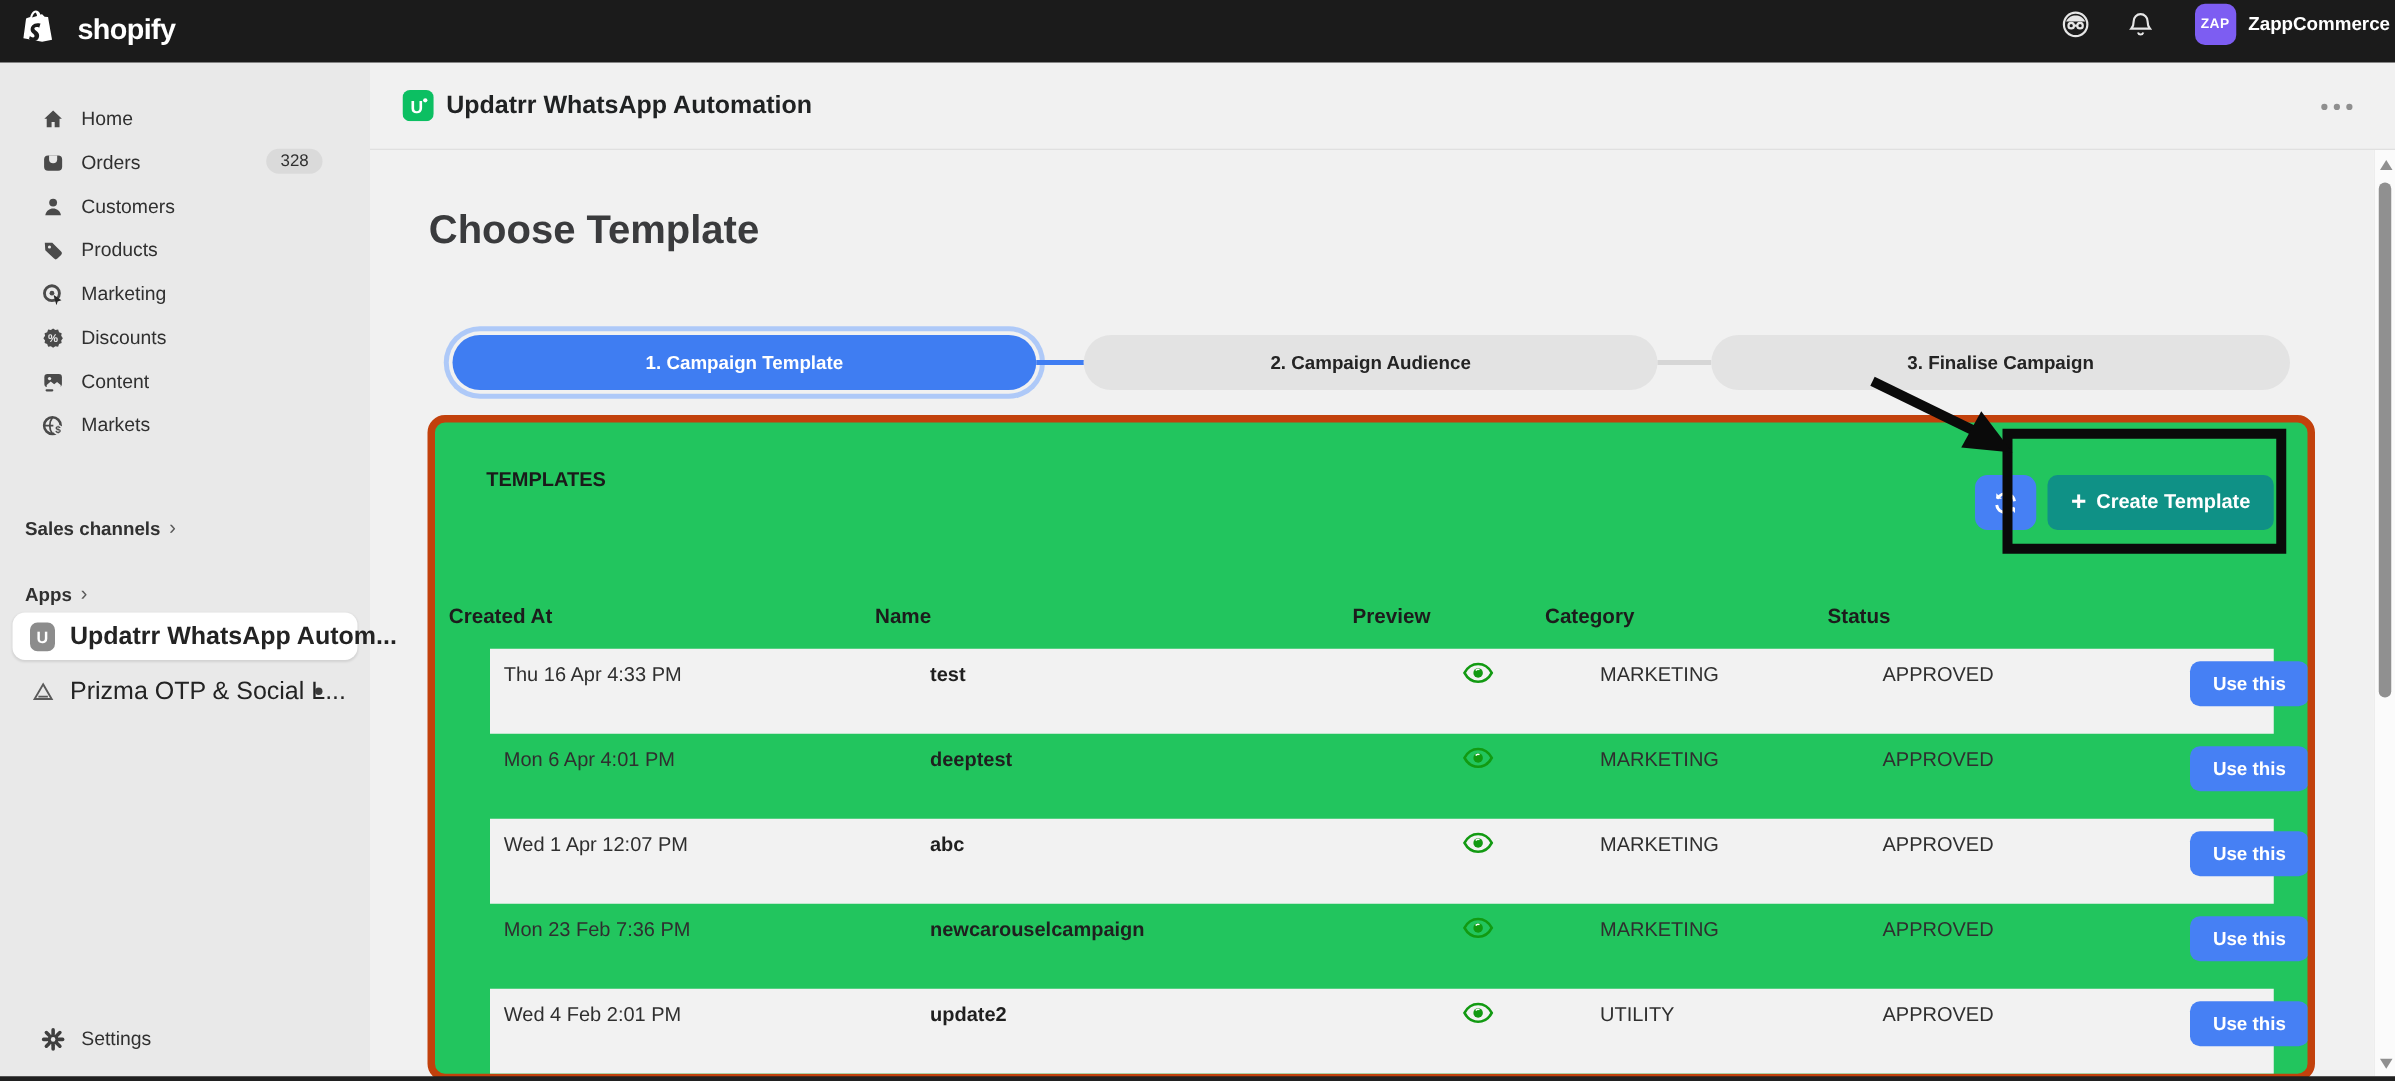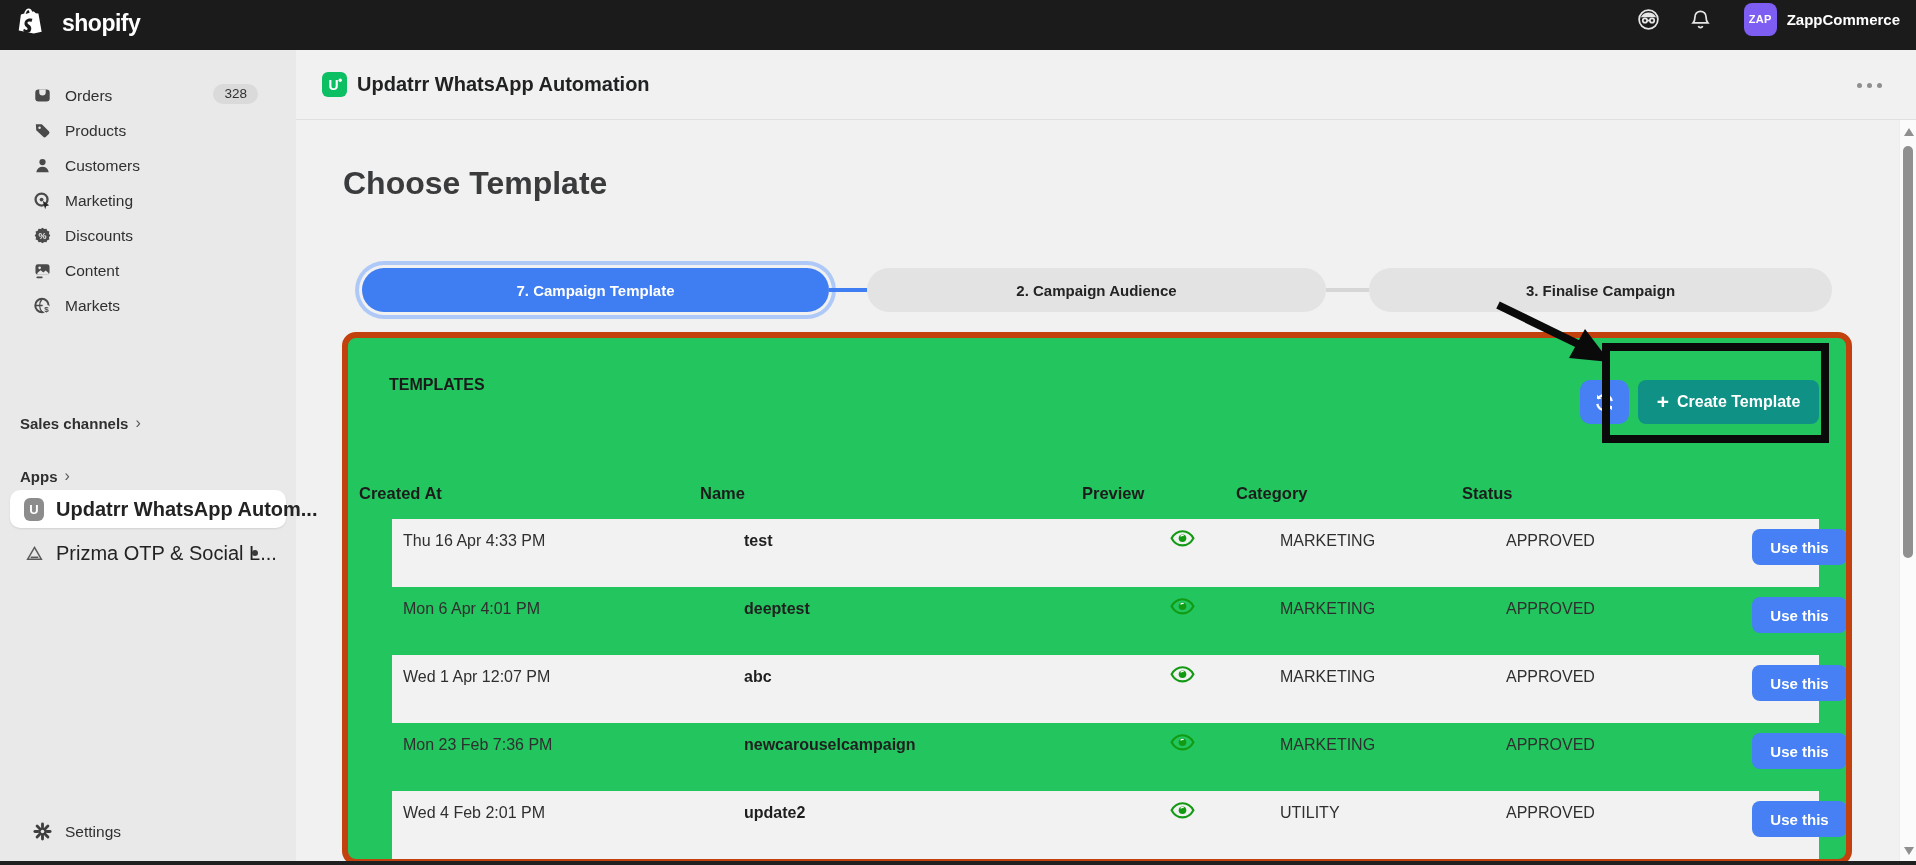--- a/index.html
+++ b/index.html
@@ -18,21 +18,21 @@
     background:#2e2e30; border:1px solid #5f5f5f; border-radius:8px;
     display:flex; align-items:center; padding:0 10px 0 12px;
   }
   .searchbox input {
     flex:1; background:transparent; border:none; outline:none;
     color:#d9d9d9; font-size:15px; font-family:"Liberation Sans",sans-serif;
   }
   .searchbox input::placeholder { color:#a9a9a9; }
   .kbd { background:#48484a; color:#dcdcdc; font-size:12px; font-weight:bold;
     border-radius:6px; padding:4px 8px; margin-left:6px; line-height:1; }
-  .top-right { position:absolute; right:16px; top:0; height:38px; display:flex; align-items:center; }
+  .top-right { position:absolute; right:4px; top:0; height:38px; display:flex; align-items:center; }
   .tb-iconbtn { width:34px; height:34px; display:flex; align-items:center; justify-content:center; cursor:pointer; }
   .avatar { width:33px; height:33px; border-radius:8px; background:#7d5df2; color:#fff;
     font-size:11px; font-weight:bold; display:flex; align-items:center; justify-content:center;
     margin-left:26px; letter-spacing:.3px; }
   .store-name { color:#fff; font-size:15px; font-weight:bold; margin-left:10px; }
   
   .sidebar { position:absolute; left:0; top:50px; width:296px; bottom:0; background:#e9e9e9; z-index:30; }
   .nav { position:absolute; left:0; top:28px; right:0; }
   .side-item { height:35px; display:flex; align-items:center; padding-left:32px; position:relative; cursor:pointer; }
   .side-icon { width:20px; height:20px; margin-right:13px; display:flex; align-items:center; justify-content:center; }
@@ -138,44 +138,52 @@
     <span class="avatar">ZAP</span>
     <span class="store-name">ZappCommerce</span>
   </div>
 </div>
 
 <div class="sidebar">
   <div class="nav">
       <div class="side-item">
         <span class="side-icon">
           <svg viewBox="0 0 20 20" width="19" height="19">
+            <path d="M10 2.6 2.6 9.4h2v7.2h4.1v-4.4h2.6v4.4h4.1V9.4h2Z" fill="#4a4a4a"></path>
+          </svg>
+        </span>
+        <span class="side-label">Home</span>
+      </div>
+      <div class="side-item">
+        <span class="side-icon">
+          <svg viewBox="0 0 20 20" width="19" height="19">
             <rect x="2.4" y="3.6" width="15.2" height="12.8" rx="3.4" fill="#4a4a4a"></rect>
             <path d="M6.6 3.6v3.1a3.4 3.4 0 0 0 6.8 0V3.6Z" fill="#e9e9e9"></path>
           </svg>
         </span>
         <span class="side-label">Orders</span>
         <span class="side-badge">328</span>
       </div>
       <div class="side-item">
         <span class="side-icon">
           <svg viewBox="0 0 20 20" width="19" height="19">
+            <circle cx="10" cy="6.4" r="3.3" fill="#4a4a4a"></circle>
+            <path d="M3.4 17c.8-3.7 3.5-5.6 6.6-5.6s5.8 1.9 6.6 5.6Z" fill="#4a4a4a"></path>
+          </svg>
+        </span>
+        <span class="side-label">Customers</span>
+      </div>
+      <div class="side-item">
+        <span class="side-icon">
+          <svg viewBox="0 0 20 20" width="19" height="19">
             <path d="M3 3.4h6.3l7.4 7.4a2 2 0 0 1 0 2.8l-3.1 3.1a2 2 0 0 1-2.8 0L3.4 9.7Z" fill="#4a4a4a"></path>
             <circle cx="6.9" cy="7" r="1.3" fill="#e9e9e9"></circle>
           </svg>
         </span>
         <span class="side-label">Products</span>
-      </div>
-      <div class="side-item">
-        <span class="side-icon">
-          <svg viewBox="0 0 20 20" width="19" height="19">
-            <circle cx="10" cy="6.4" r="3.3" fill="#4a4a4a"></circle>
-            <path d="M3.4 17c.8-3.7 3.5-5.6 6.6-5.6s5.8 1.9 6.6 5.6Z" fill="#4a4a4a"></path>
-          </svg>
-        </span>
-        <span class="side-label">Customers</span>
       </div>
       <div class="side-item">
         <span class="side-icon">
           <svg viewBox="0 0 20 20" width="19" height="19">
             <circle cx="9" cy="9" r="6.3" fill="none" stroke="#4a4a4a" stroke-width="2.4"></circle>
             <circle cx="9" cy="9" r="2" fill="#4a4a4a"></circle>
             <path d="M10.6 10.6 17 15l-3.2 1-1 3.2-2.2-7.6Z" fill="#262626"></path>
           </svg>
         </span>
         <span class="side-label">Marketing</span>
@@ -272,21 +280,21 @@
   <span class="app-header-title">Updatrr WhatsApp Automation</span>
   <div class="more-btn">
       <i></i>
       <i></i>
       <i></i>
     </div>
 </div>
 
 <div class="page-title">Choose Template</div>
 <div id="stepper">
-    <div class="step-pill active" style="left: 362px; width: 467px;">7. Campaign Template</div>
+    <div class="step-pill active" style="left: 362px; width: 467px;">1. Campaign Template</div>
     <div class="step-conn active" style="left: 829px; width: 38px;"></div>
     <div class="step-pill" style="left: 867px; width: 459px;">2. Campaign Audience</div>
     <div class="step-conn" style="left: 1326px; width: 43px;"></div>
     <div class="step-pill" style="left: 1369px; width: 463px;">3. Finalise Campaign</div>
   </div>
 
 <div class="card">
   <div class="panel-title">TEMPLATES</div>
   <button class="refresh-btn">
     <span style="display:flex">

